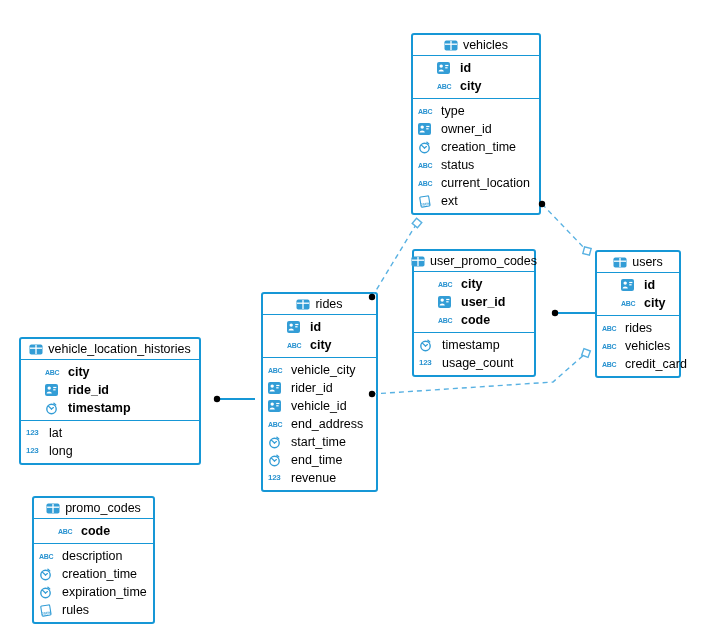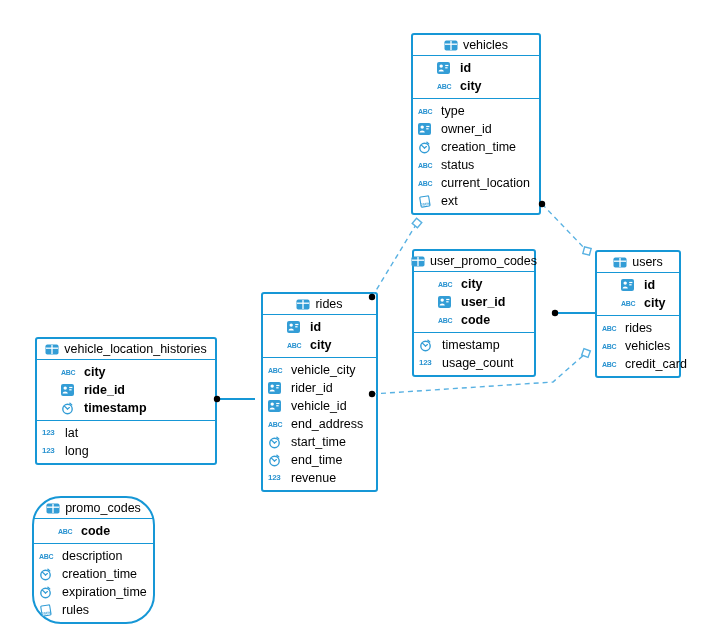--- a/index.html
+++ b/index.html
@@ -321,21 +321,21 @@
           <span>end_time</span>
         </div>
         <div class="row">
           <span class="icn">
             <span class="txticon" style="font-size:8px;">123</span>
           </span>
           <span>revenue</span>
         </div>
       </div>
     </div>
-    <div class="tbl" style="left: 35px; top: 337px; width: 182px;">
+    <div class="tbl" style="left: 19px; top: 337px; width: 182px;">
       <div class="hdr">
         <span class="icn" style="width:14px;min-width:14px;">
           <svg width="14" height="11" viewBox="0 0 14 11">
             <rect x="0.5" y="0.5" width="13" height="10" rx="1.8" fill="#339dd6"></rect>
             <line x1="1" y1="4.2" x2="13" y2="4.2" stroke="#fff" stroke-width="1.3"></line>
             <line x1="7" y1="1" x2="7" y2="10" stroke="#fff" stroke-width="1.3"></line>
           </svg>
         </span>
         <span>vehicle_location_histories</span>
       </div>
@@ -378,21 +378,21 @@
           <span>lat</span>
         </div>
         <div class="row">
           <span class="icn">
             <span class="txticon" style="font-size:8px;">123</span>
           </span>
           <span>long</span>
         </div>
       </div>
     </div>
-    <div class="tbl" style="left: 32px; top: 496px; width: 123px; border-radius: 29px;">
+    <div class="tbl" style="left: 32px; top: 496px; width: 123px;">
       <div class="hdr">
         <span class="icn" style="width:14px;min-width:14px;">
           <svg width="14" height="11" viewBox="0 0 14 11">
             <rect x="0.5" y="0.5" width="13" height="10" rx="1.8" fill="#339dd6"></rect>
             <line x1="1" y1="4.2" x2="13" y2="4.2" stroke="#fff" stroke-width="1.3"></line>
             <line x1="7" y1="1" x2="7" y2="10" stroke="#fff" stroke-width="1.3"></line>
           </svg>
         </span>
         <span>promo_codes</span>
       </div>

